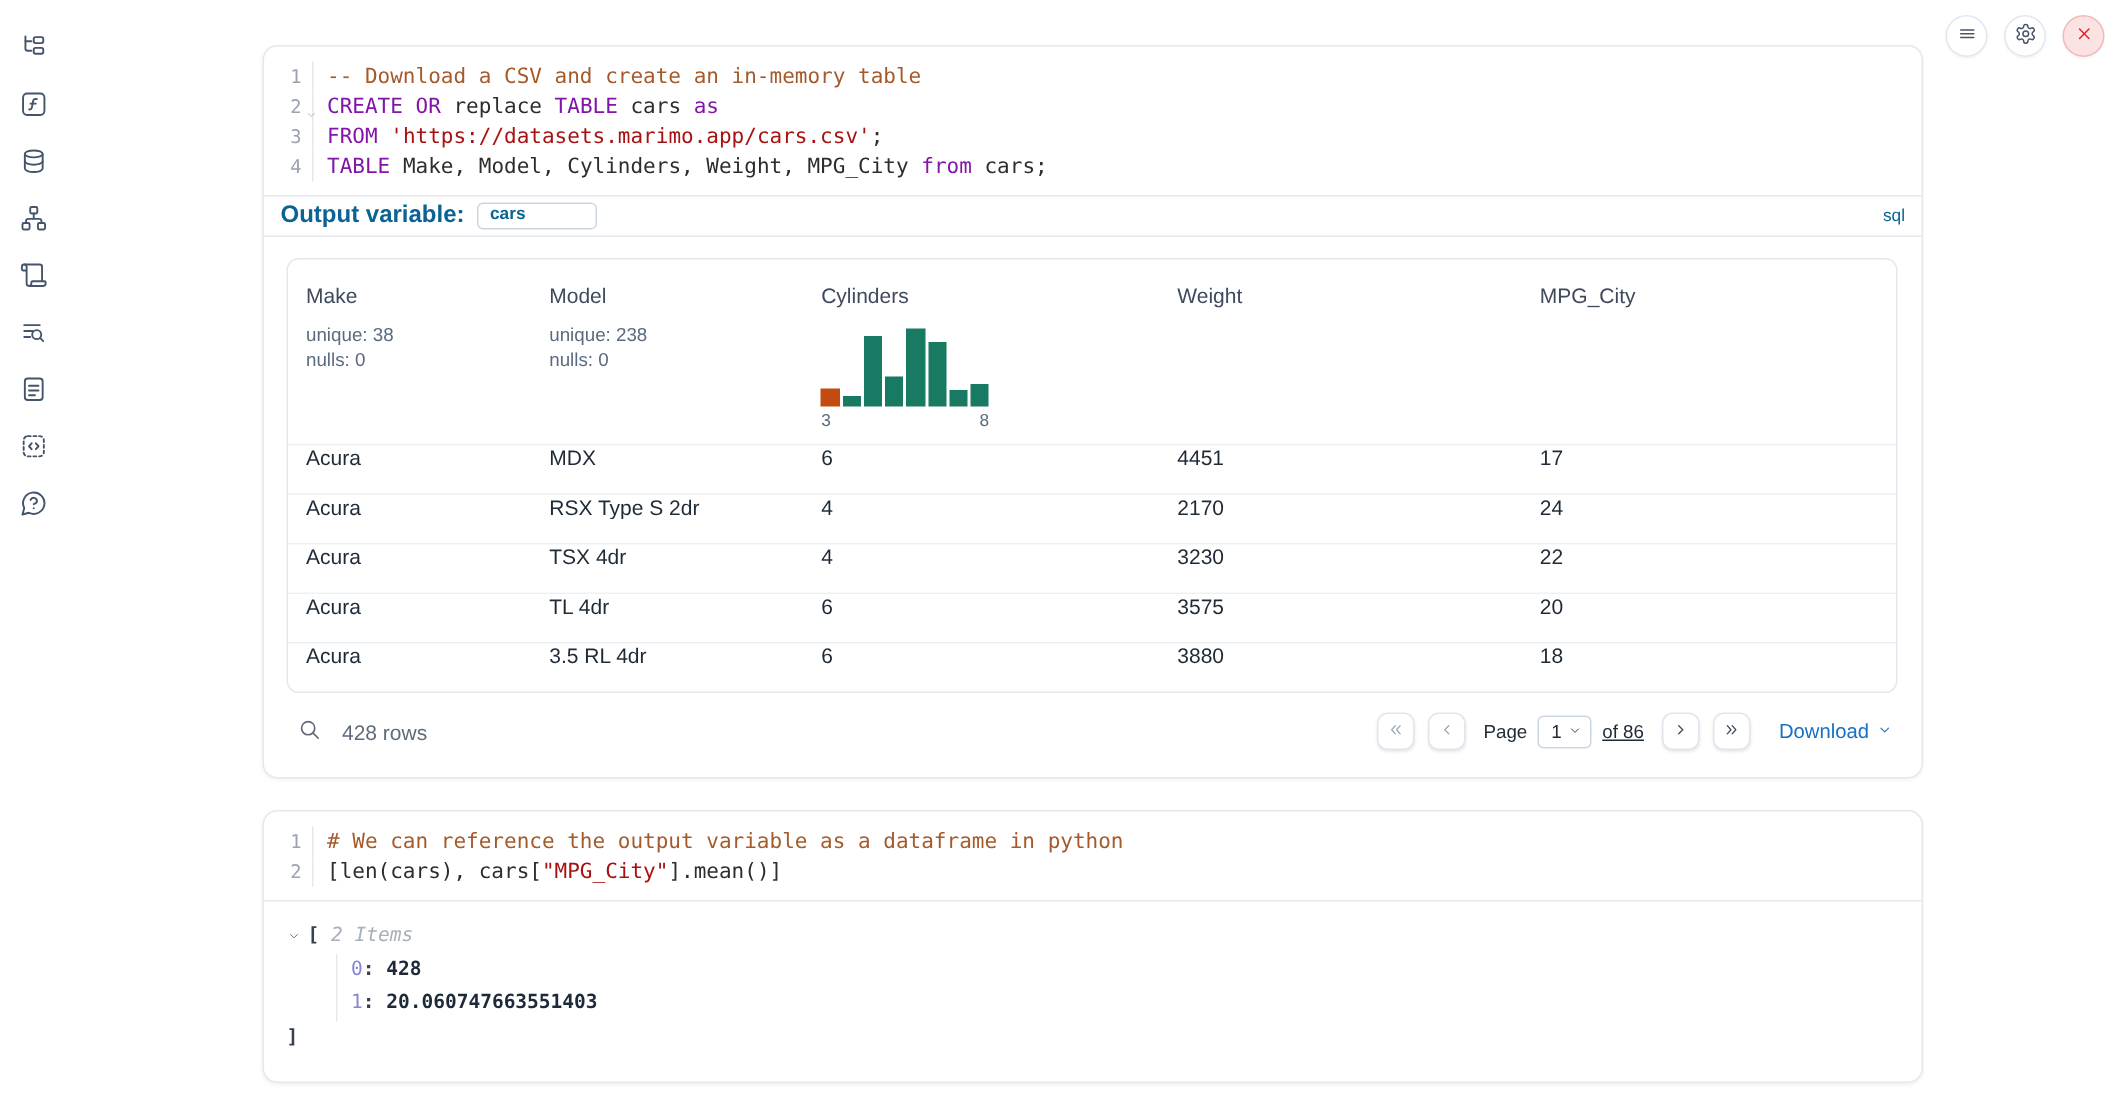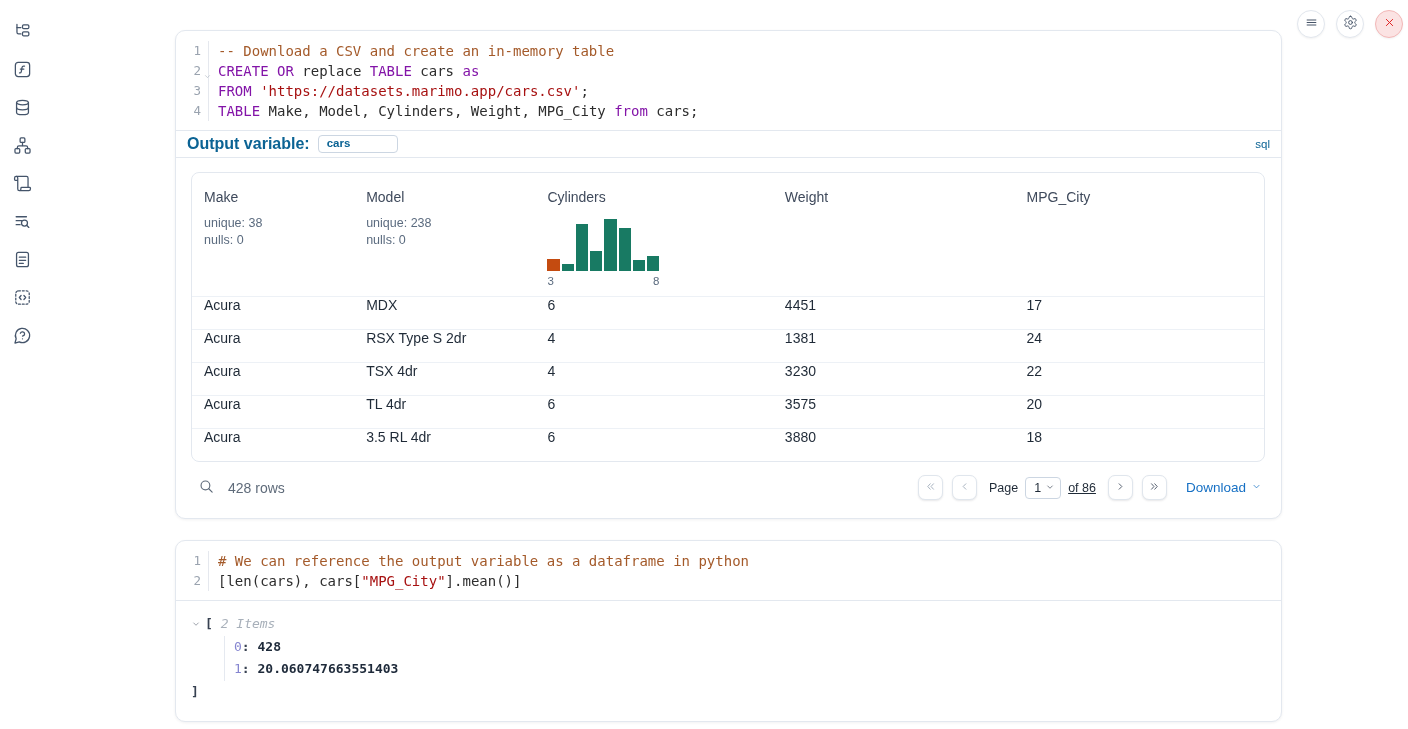--- a/index.html
+++ b/index.html
@@ -272,21 +272,21 @@
               <div class="dt-cell c0">Acura</div>
               <div class="dt-cell c1">MDX</div>
               <div class="dt-cell c2">6</div>
               <div class="dt-cell c3">4451</div>
               <div class="dt-cell c4">17</div>
             </div>
             <div class="dt-row">
               <div class="dt-cell c0">Acura</div>
               <div class="dt-cell c1">RSX Type S 2dr</div>
               <div class="dt-cell c2">4</div>
-              <div class="dt-cell c3">1381</div>
+              <div class="dt-cell c3">2170</div>
               <div class="dt-cell c4">24</div>
             </div>
             <div class="dt-row">
               <div class="dt-cell c0">Acura</div>
               <div class="dt-cell c1">TSX 4dr</div>
               <div class="dt-cell c2">4</div>
               <div class="dt-cell c3">3230</div>
               <div class="dt-cell c4">22</div>
             </div>
             <div class="dt-row">

